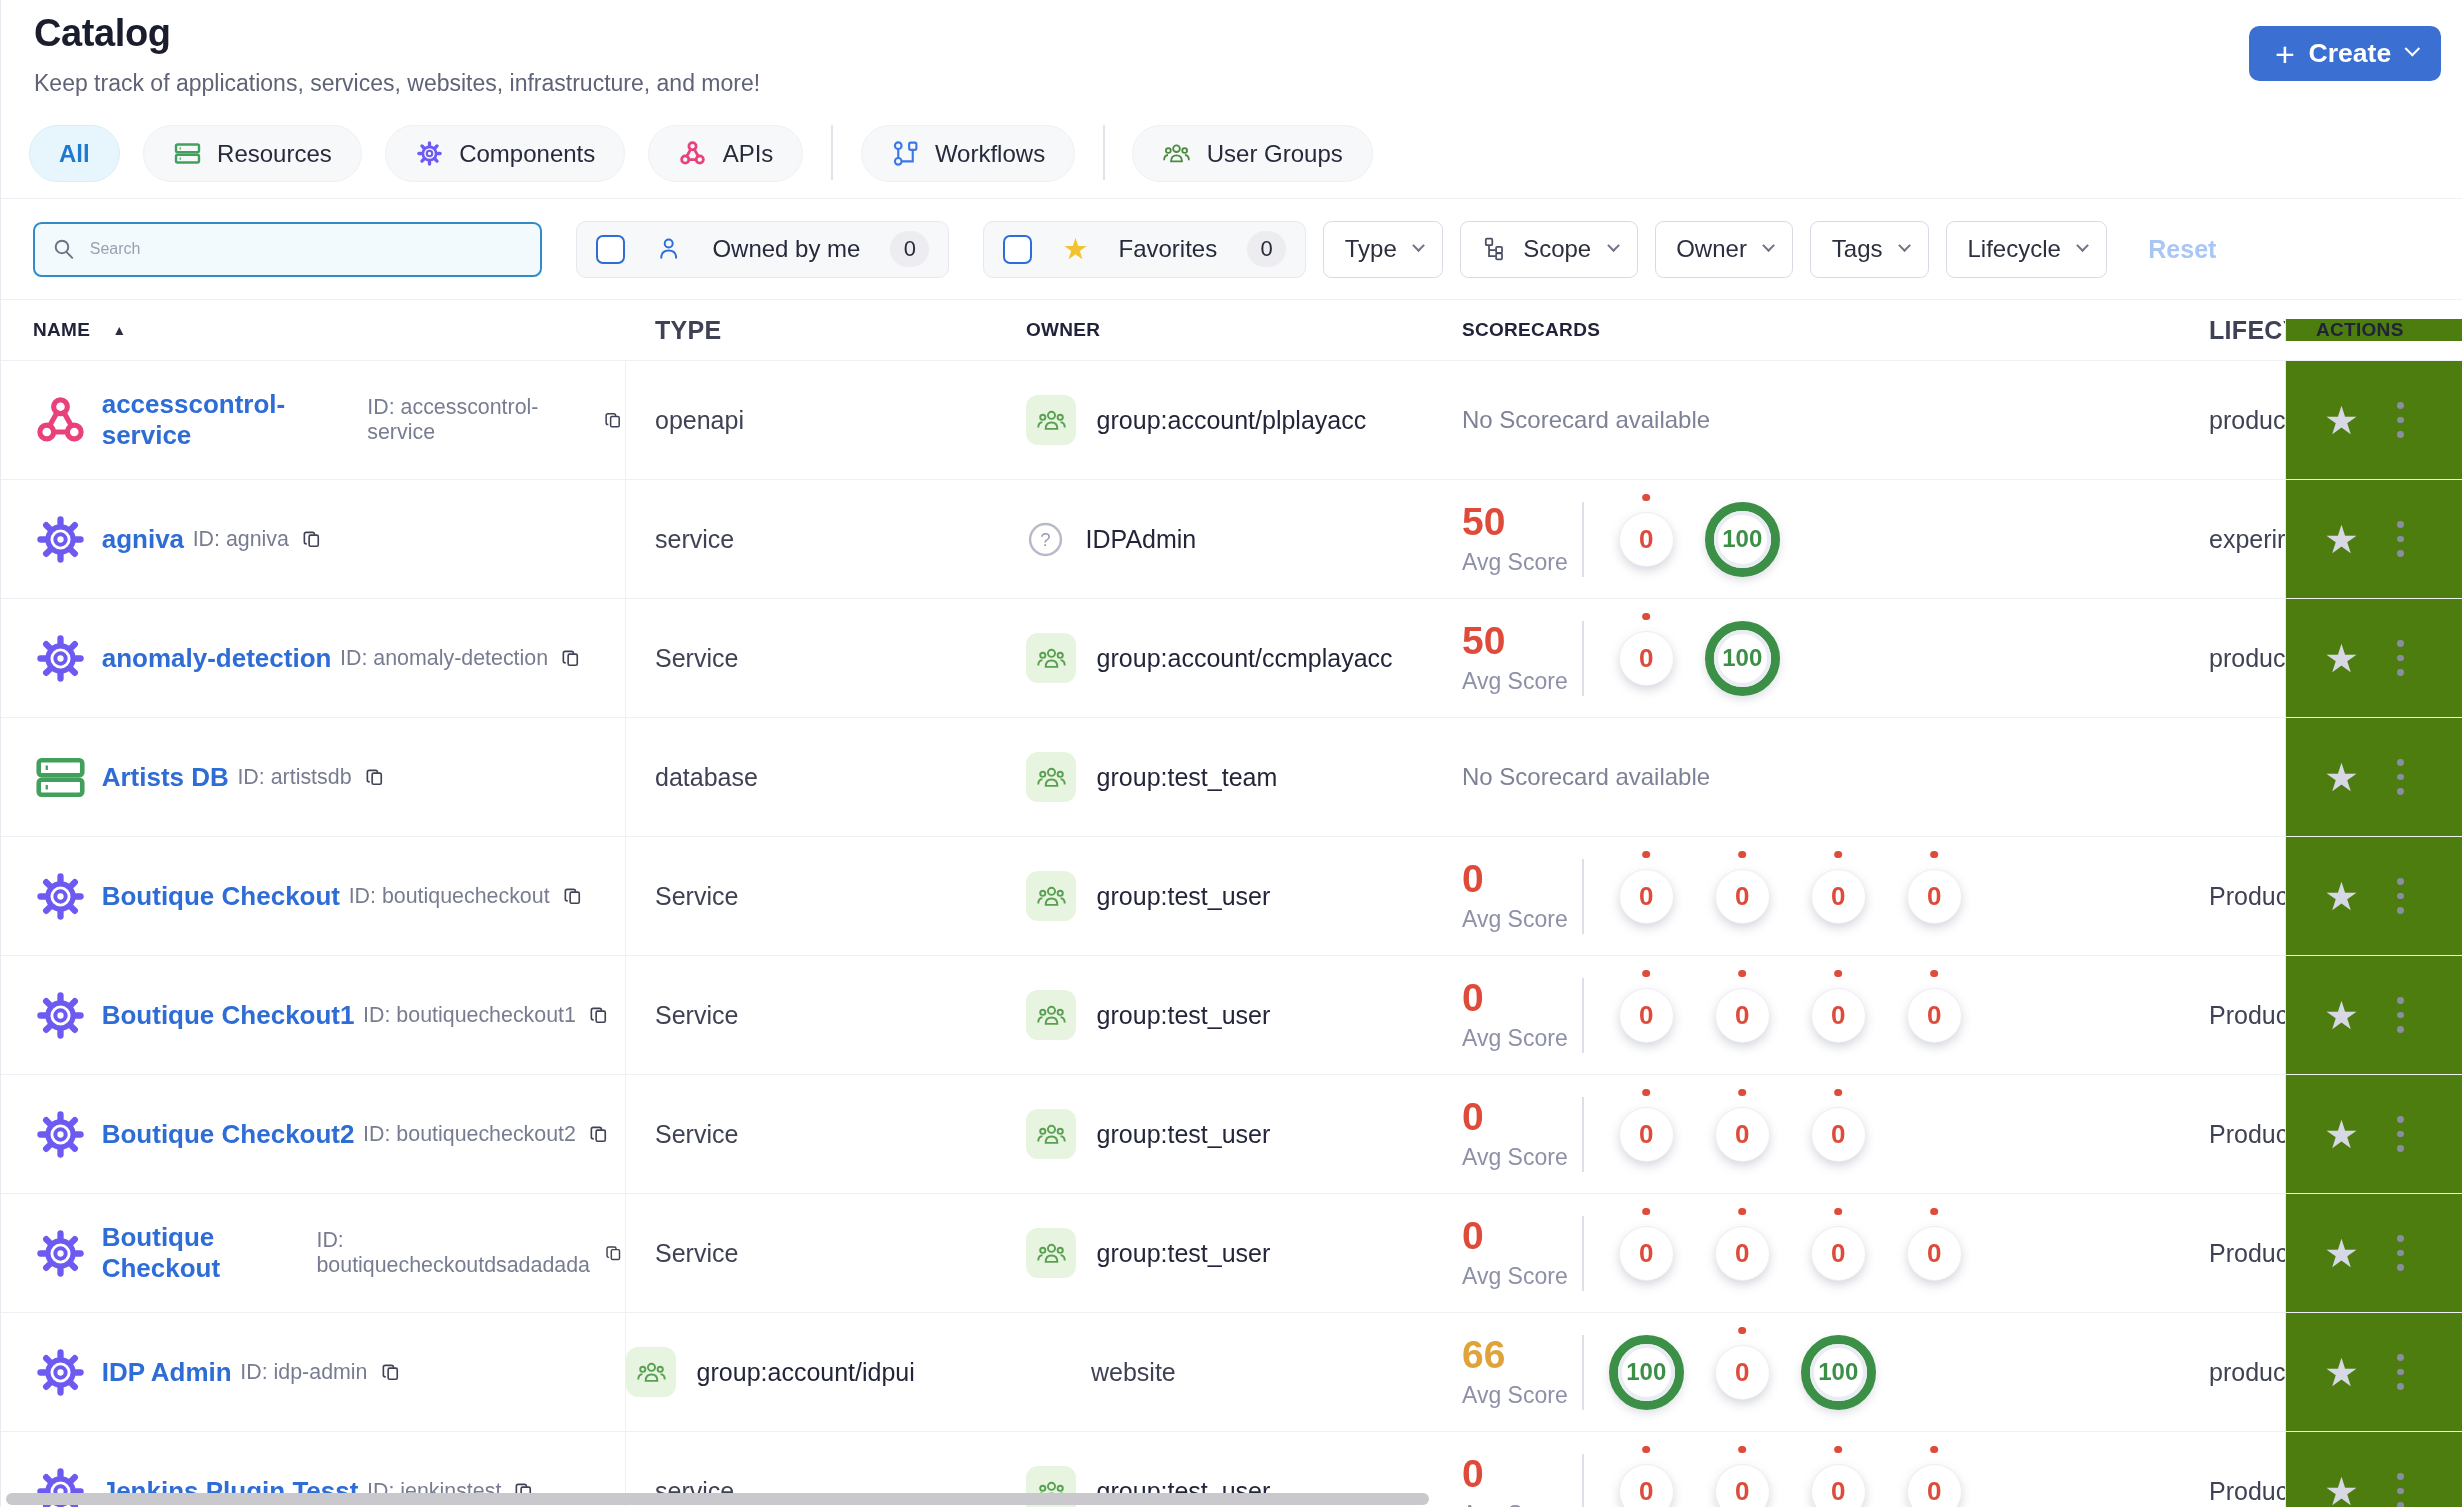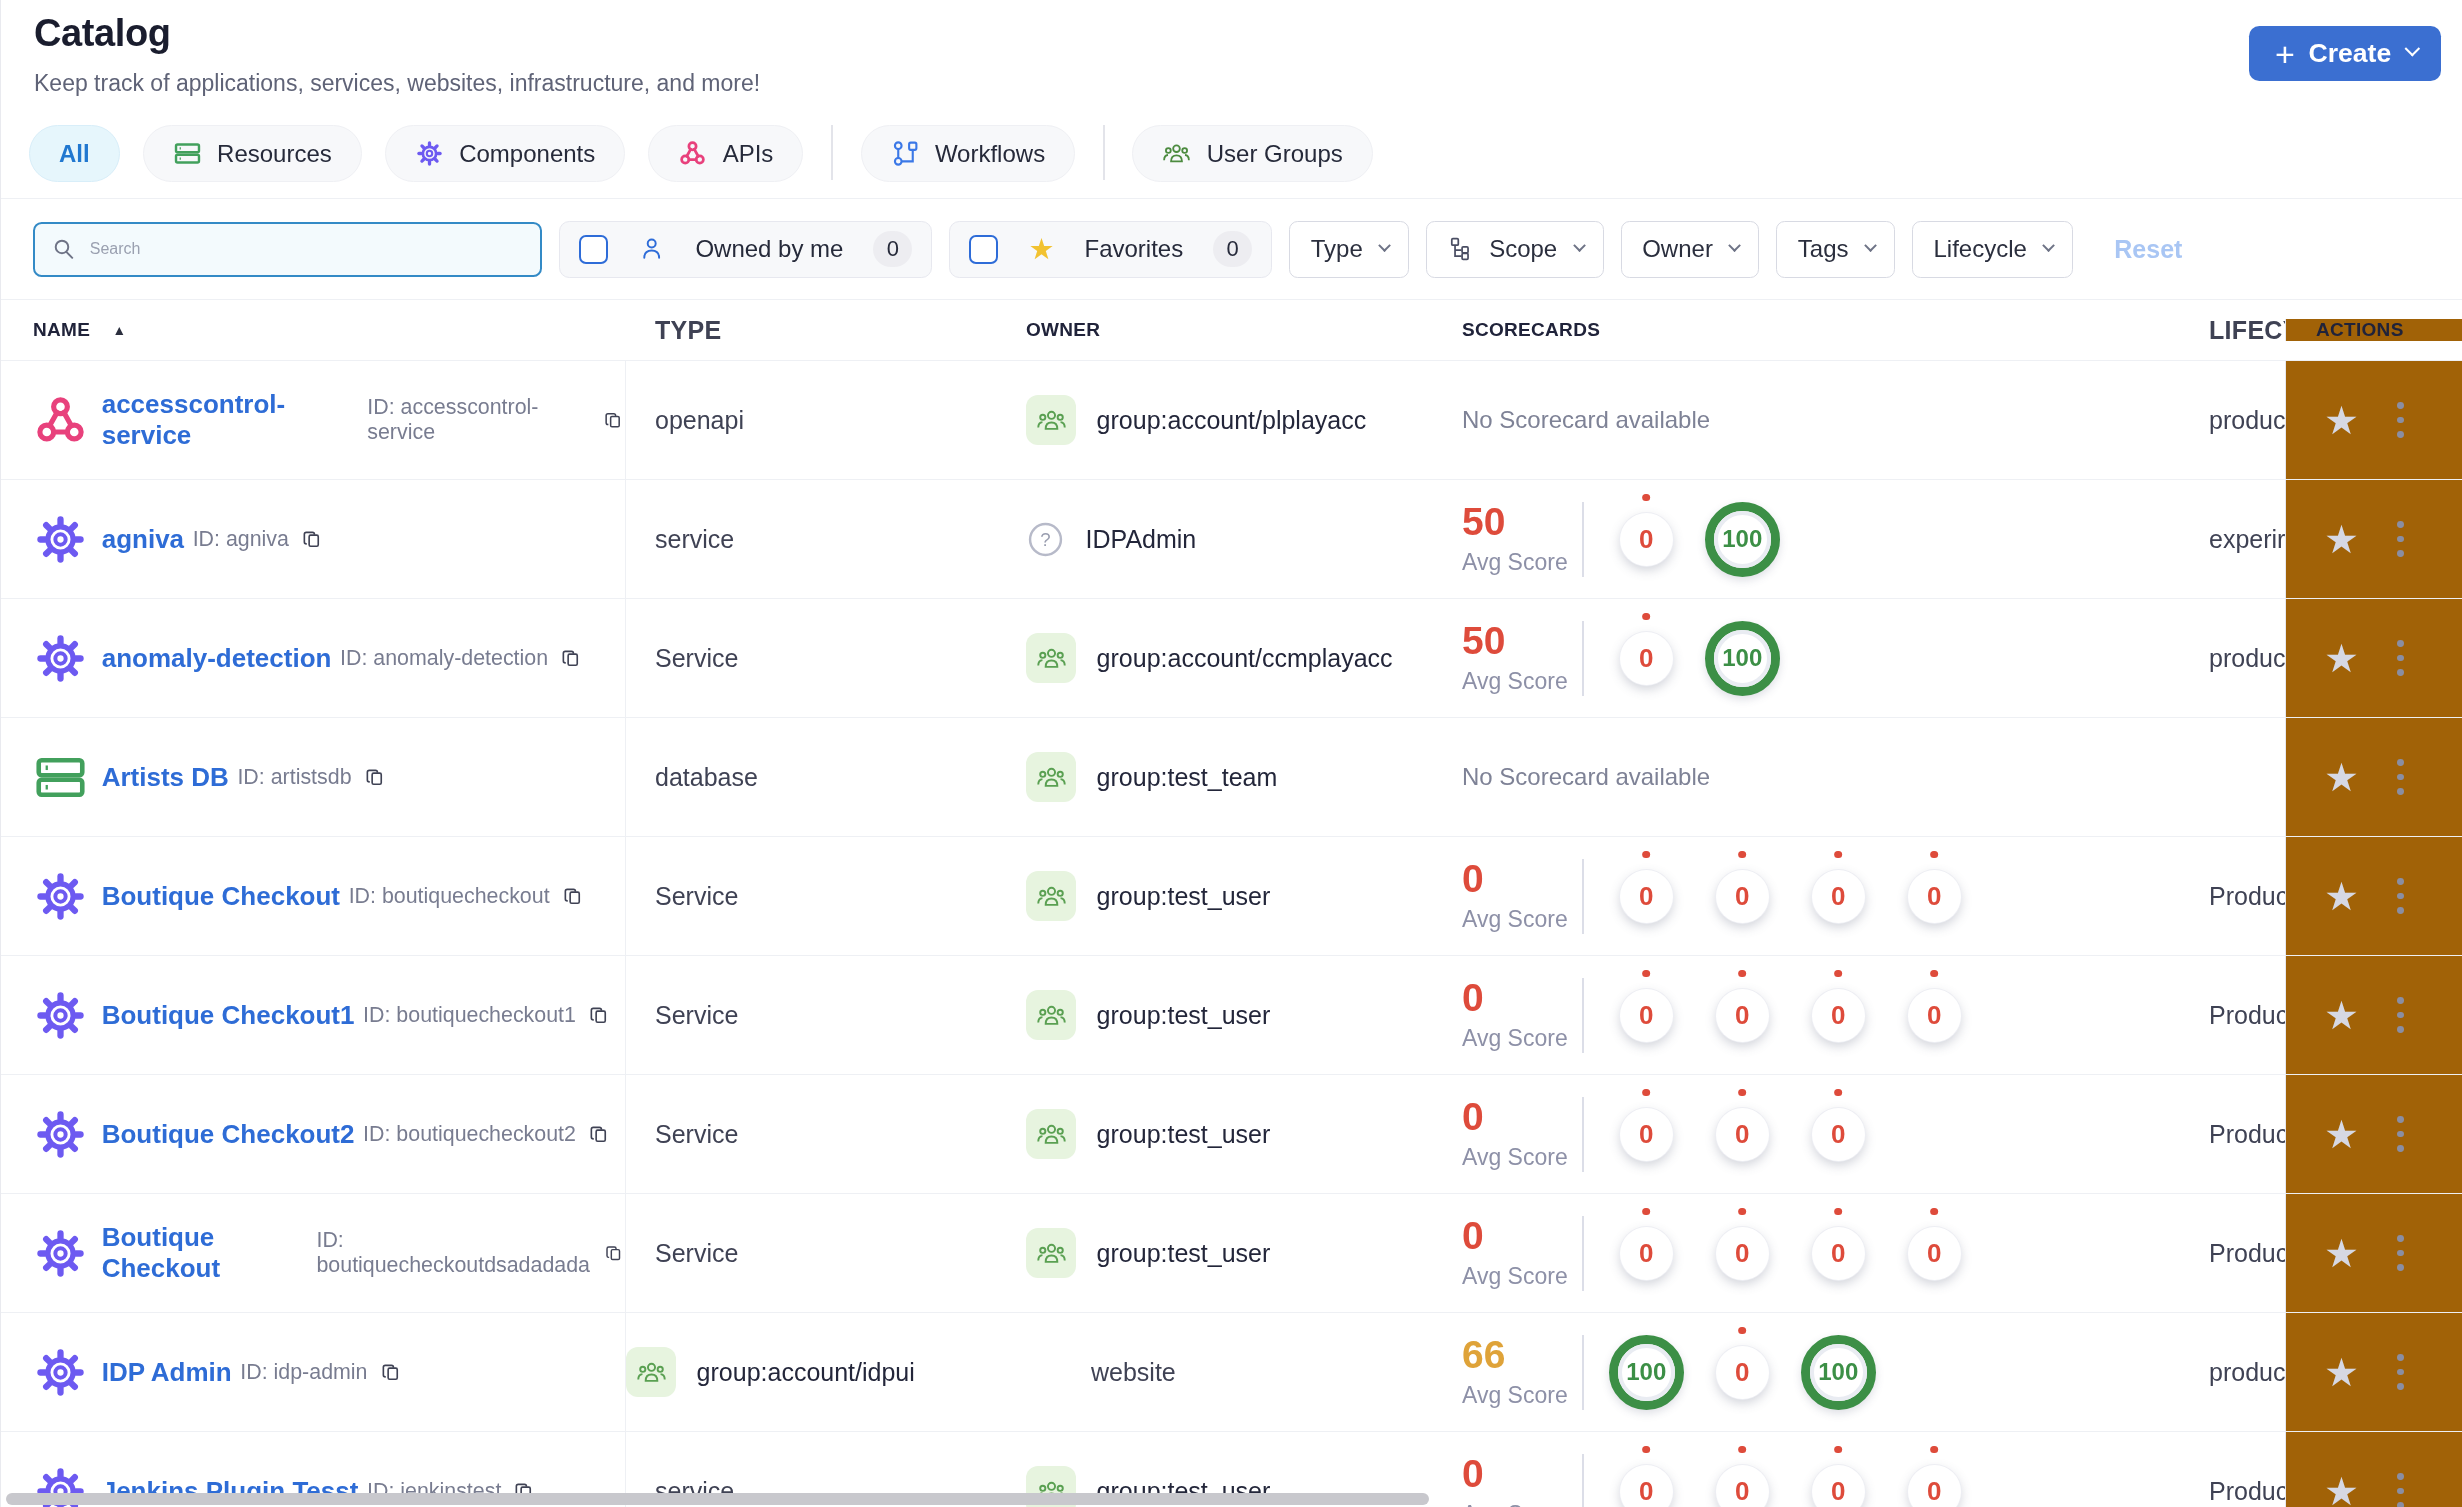--- a/index.html
+++ b/index.html
@@ -35,21 +35,21 @@
 
   
   .filtersbar{height:101px; display:flex; align-items:center; padding-left:32px; border-bottom:1.7px solid var(--line);}
   .search-box{width:509px; height:55px; background:#f3fafd; border:2.6px solid #338ac6; border-radius:8.6px;
     display:flex; align-items:center; padding:0 15.4px; gap:12px;}
   .search-box svg{width:27.4px; height:27.4px; flex:none;}
   .search-box input{flex:1; border:none; outline:none; background:transparent; font-size:16px; color:var(--ink);
     font-family:"Liberation Sans","DejaVu Sans",sans-serif;}
   .search-box input::placeholder{color:#9aa0b0;}
   .chip{height:57px; display:flex; align-items:center; gap:30px; padding:0 19px; border-radius:10.3px;
-    background:#f7f8fa; border:1.7px solid var(--chipline); margin-left:17px; cursor:pointer; white-space:nowrap;}
+    background:#f7f8fa; border:1.7px solid var(--chipline); margin-left:34px; cursor:pointer; white-space:nowrap;}
   .checkbox{width:29px; height:29px; border:2.6px solid #2e6cd8; border-radius:6.9px; background:#fff; flex:none;}
   .chip .cicon{width:27.4px; height:27.4px; display:inline-flex;}
   .chip .cicon svg{width:100%;height:100%;}
   .chip .clabel{font-size:24px; color:#262a3a;}
   .count-pill{min-width:39px; height:36px; padding:0 10.3px; border-radius:18px; background:#ededf1; display:flex; align-items:center; justify-content:center; font-size:22px; color:#262a3a;}
   .fav-star{font-size:29px; color:var(--c-star); line-height:1;}
   .dd{height:57px; display:flex; align-items:center; gap:15.4px; padding:0 20.6px; border-radius:8.6px; background:#fff;
     border:1.7px solid #d8dae3; margin-left:17px; cursor:pointer; white-space:nowrap;}
   .dd .dlabel{font-size:24px; color:#2b2f3e;}
   .dd .chev{border-color:#6e7386; width:9.4px; height:9.4px; border-width:2.1px; margin-top:-3.4px;}
@@ -59,21 +59,21 @@
 
   
   .thead{display:flex; height:61px; border-bottom:1.7px solid var(--line); align-items:center; font-size:19px; font-weight:700; letter-spacing:0.3px; color:#20233a;}
   .trow{display:flex; height:119px; border-bottom:1.7px solid var(--line); align-items:stretch;}
   .cell{display:flex; align-items:center;}
   .c-name{width:625px; padding-left:32px; border-right:1.7px solid var(--line); gap:13.7px;}
   .c-type{width:400px; padding-left:29px; font-size:25px; color:var(--ink2);}
   .c-owner{width:436px; gap:20.6px;}
   .c-score{width:747px;}
   .c-life{width:76px; overflow:hidden; font-size:25px; color:var(--ink2); white-space:nowrap;}
-  .c-actions{width:177px; border-left:1.7px solid #e7e8ee; background:#a16207; gap:33px; padding-left:38px;}
+  .c-actions{width:177px; border-left:1.7px solid #e7e8ee; background:#4d7c0f; gap:33px; padding-left:38px;}
   .thead .c-name{border-right-color:transparent;}
   .sort-arrow{font-size:13.7px; margin-left:8.6px; color:#2b2f3e;}
 
   .row-icon{width:55px; height:55px; flex:none; display:flex; align-items:center; justify-content:center;}
   .row-icon svg{width:55px; height:55px;}
   .name-block{display:flex; flex-direction:row; gap:8.6px;}
   .name-link{font-size:26px; font-weight:700; color:var(--c-link); text-decoration:none; cursor:pointer;}
   .id-line{display:flex; align-items:center; gap:12px;}
   .id-text{font-size:21.4px; color:#787c90;}
   .copy-icon{display:inline-flex; width:23px; height:23px; cursor:pointer;}

